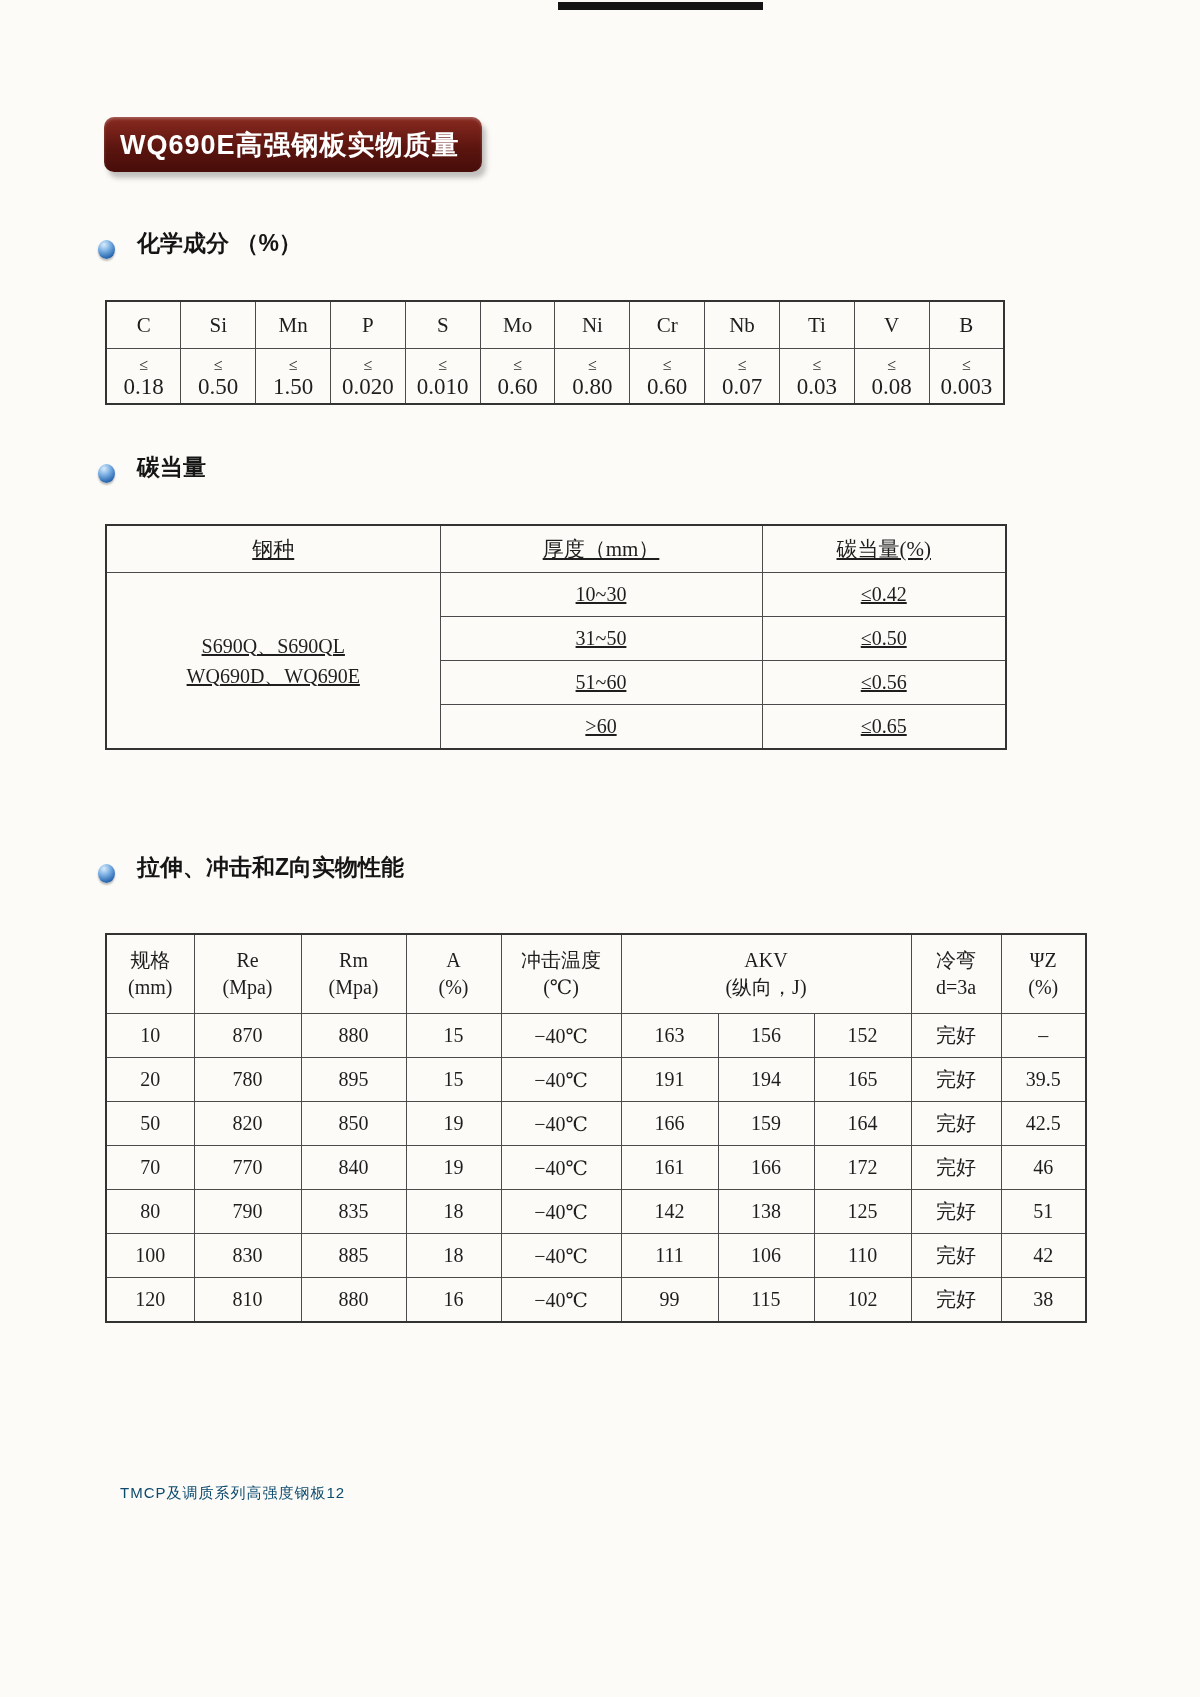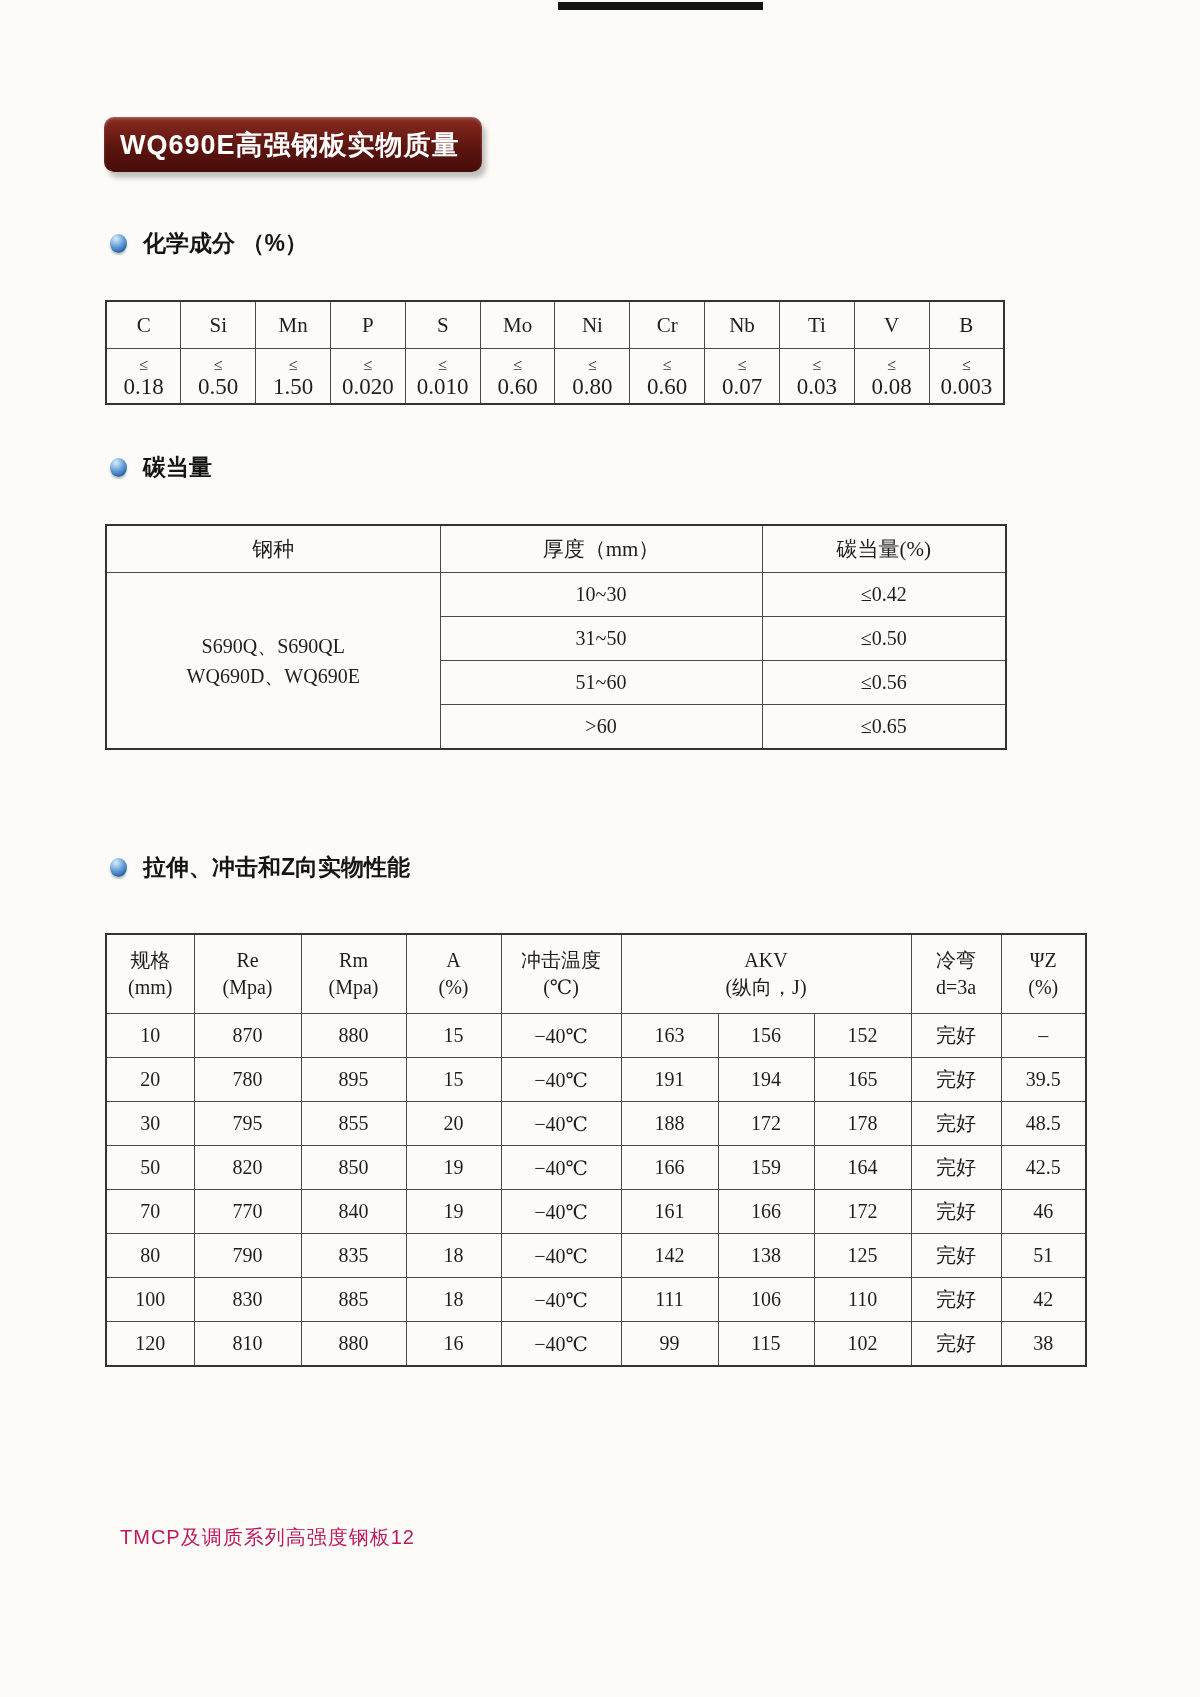--- a/index.html
+++ b/index.html
@@ -16,21 +16,21 @@
     border-radius:10px;
     background:linear-gradient(180deg,#8a2a20 0%, #5c150f 55%, #470d09 100%);
     box-shadow:4px 6px 5px rgba(120,120,120,0.45), inset 0 2px 3px rgba(255,255,255,0.25);
     display:flex; align-items:center; padding-left:16px; box-sizing:border-box;
   }
   .banner-title {
     color:#ffffff; font-family:"Liberation Sans","DejaVu Sans",sans-serif;
     font-size:27px; font-weight:700; letter-spacing:1px;
   }
 
-  .sec { position:absolute; left:110px; display:flex; align-items:center; gap:16px; }
+  .sec { position:absolute; left:98px; display:flex; align-items:flex-end; gap:22px; }
   .bullet {
     width:17px; height:19px; border-radius:50%;
     background:radial-gradient(circle at 35% 25%, #d9ecfc 0%, #7db1e4 35%, #2f6cb3 72%, #1b4c86 100%);
     box-shadow:0 2px 2px rgba(0,0,0,0.25);
     flex:0 0 auto;
   }
   .sec-title {
     margin:0; font-family:"Liberation Sans","DejaVu Sans",sans-serif;
     font-size:23px; font-weight:700; color:#151515;
   }
@@ -39,33 +39,33 @@
   table { position:absolute; left:105px; border-collapse:collapse; table-layout:fixed; background:transparent; }
   th,td { border:1px solid #4a4a4a; text-align:center; vertical-align:middle; padding:0; font-weight:400; }
   table.t { border:2px solid #333333; }
 
   .t-chem { top:300px; width:900px; }
   .t-chem th { height:46px; font-size:21px; }
   .t-chem td { height:54px; font-size:19px; }
   .t-chem .lim { font-size:16px; line-height:20px; color:#2a2a2a; }
   .t-chem .num { font-size:23px; line-height:23px; }
 
-  .t-carbon { top:524px; width:900px; }
+  .t-carbon { top:524px; width:900px;text-decoration:underline; }
   .t-carbon th { height:46px; font-size:21px; }
   .t-carbon td { height:43px; font-size:20px;margin-left:46px; }
   .t-carbon .grades div { font-size:20px; line-height:30px; }
 
   .t-mech { top:933px; width:980px; }
   .t-mech th { height:78px; font-size:20px; line-height:27px;margin-left:24px; }
   .t-mech td { height:43px; font-size:20px; }
 
   .footer {
     position:absolute; left:120px; top:1484px;
     font-family:"Liberation Sans","DejaVu Sans",sans-serif;
-    font-size:20px; color:#be185d; letter-spacing:1px;margin-top:40px;
+    font-size:15px; color:#0c4a6e; letter-spacing:1px;
   }
 </style>
 </head>
 <body>
 
 <div class="page">
   <div class="top-mark"></div>
 
   <div class="banner">
     <span class="banner-title">WQ690E高强钢板实物质量</span>
@@ -256,32 +256,20 @@
           <td>895</td>
           <td>15</td>
           <td>−40℃</td>
           <td>191</td>
           <td>194</td>
           <td>165</td>
           <td>完好</td>
           <td>39.5</td>
         </tr>
     <tr>
-          <td>30</td>
-          <td>795</td>
-          <td>855</td>
-          <td>20</td>
-          <td>−40℃</td>
-          <td>188</td>
-          <td>172</td>
-          <td>178</td>
-          <td>完好</td>
-          <td>48.5</td>
-        </tr>
-    <tr>
           <td>50</td>
           <td>820</td>
           <td>850</td>
           <td>19</td>
           <td>−40℃</td>
           <td>166</td>
           <td>159</td>
           <td>164</td>
           <td>完好</td>
           <td>42.5</td>

